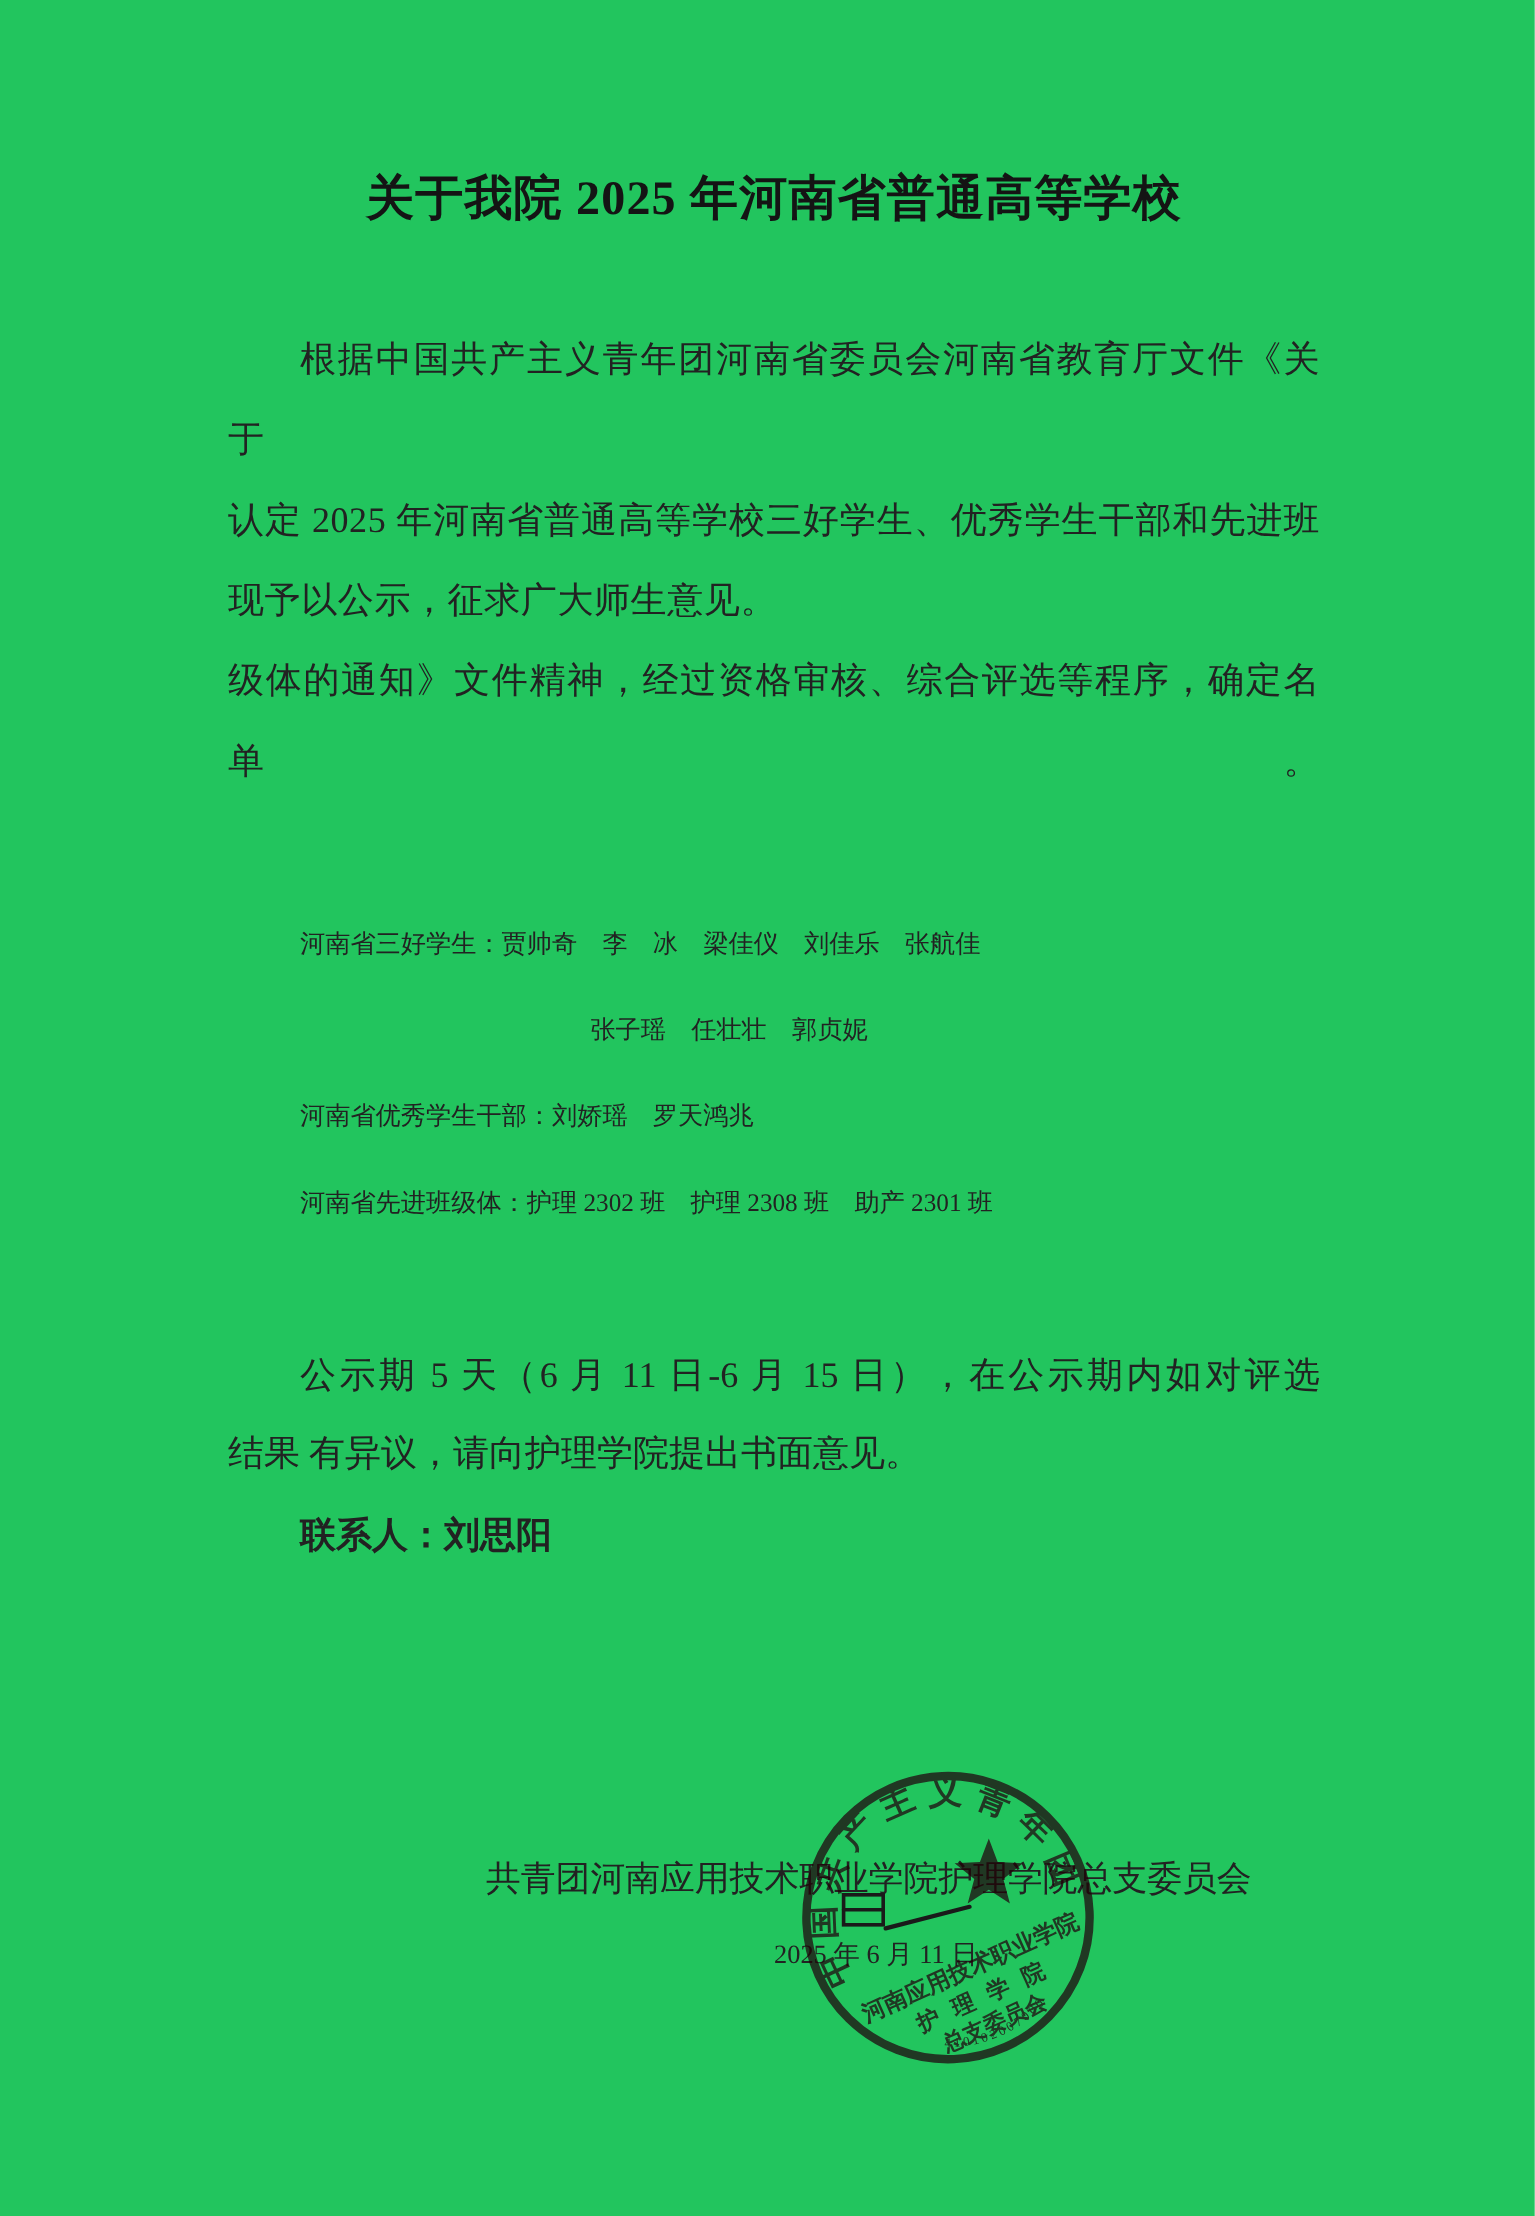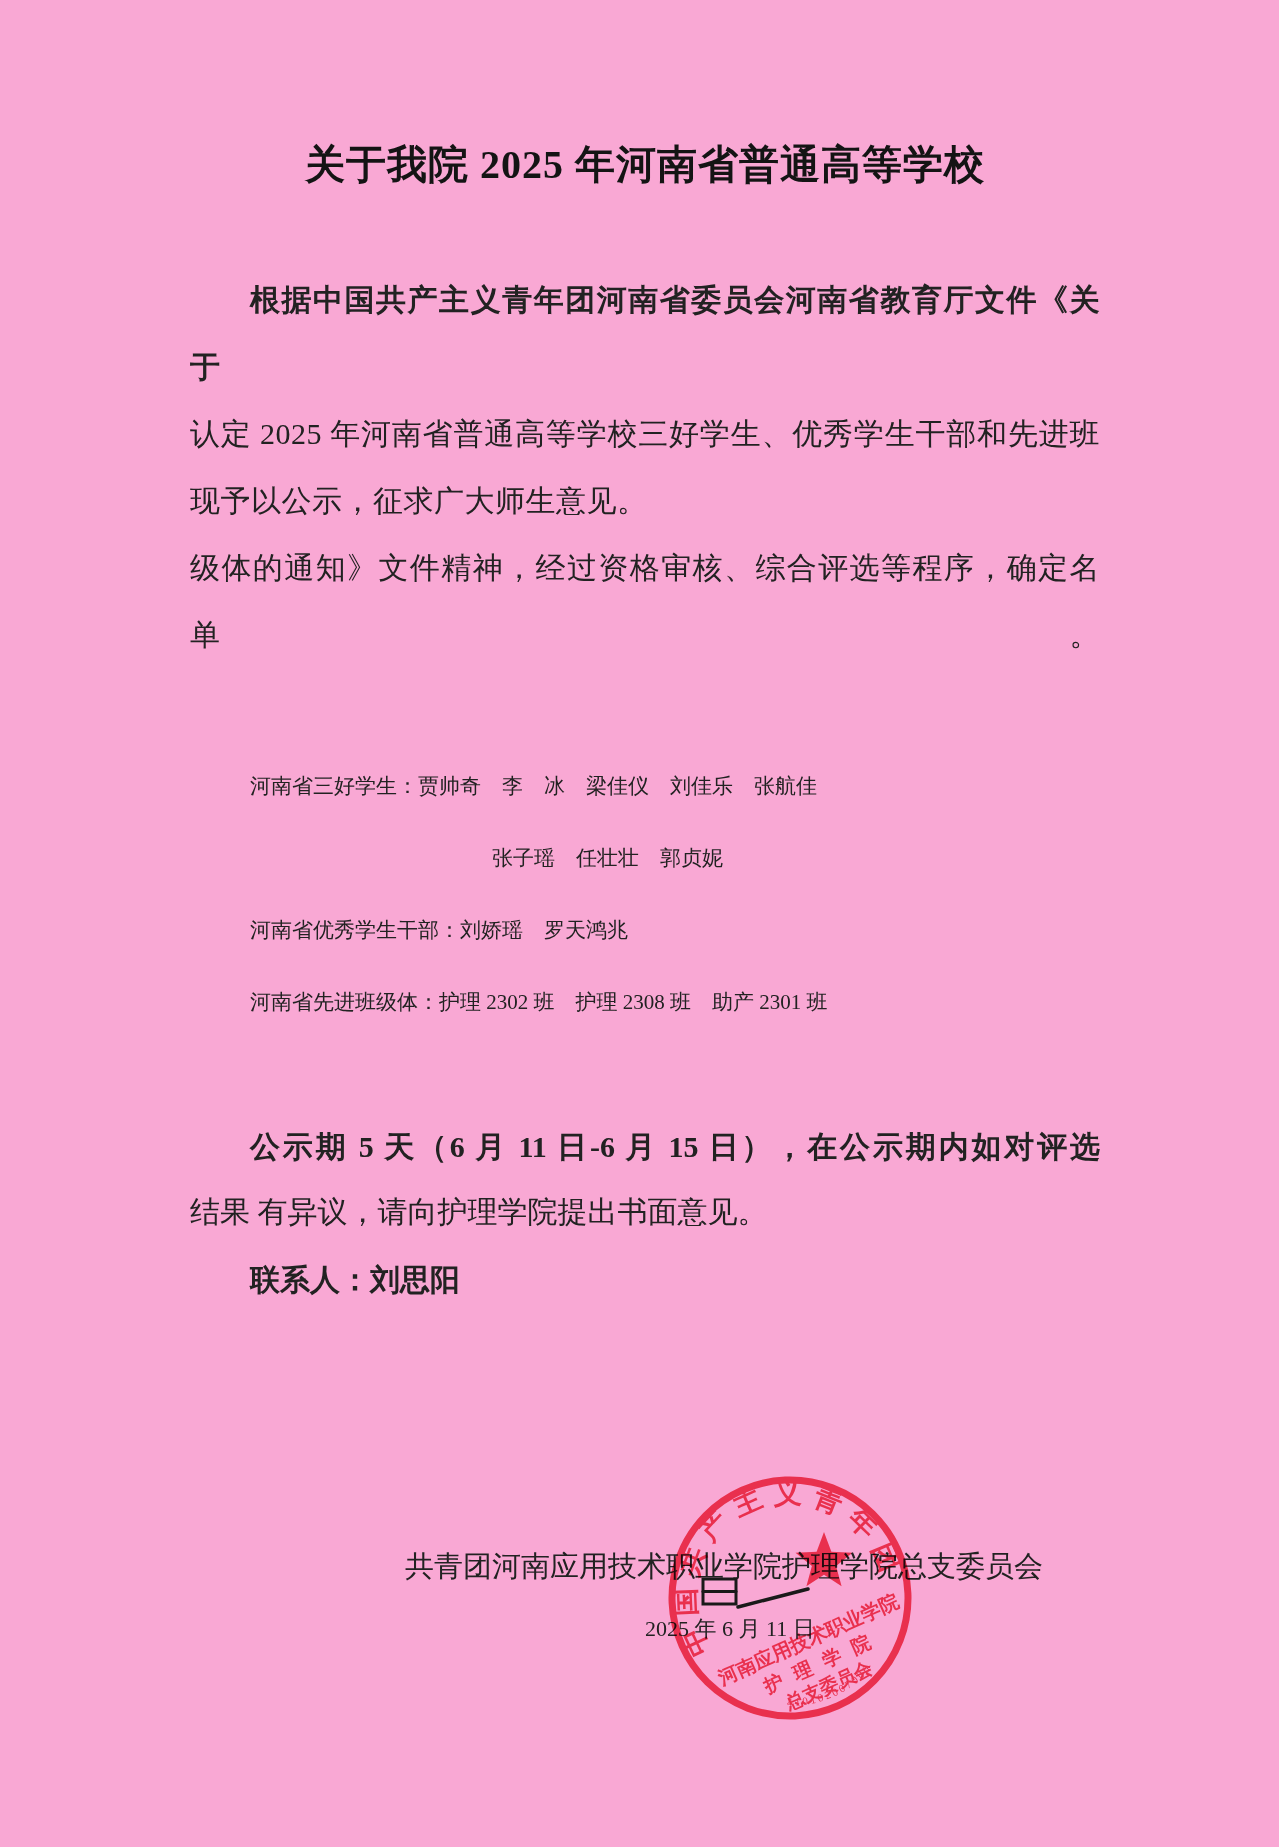--- a/index.html
+++ b/index.html
@@ -1,40 +1,40 @@
 <!DOCTYPE html>
 <html><head>
 <meta charset="utf-8">
 <style>
   html,body { margin:0; padding:0; background:#e8e8e8; }
   .page {
     position:relative;
     width:1279px; height:1847px;
     margin:0 auto;
-    background:#f9a8d4;
+    background:#22c55e;
     overflow:hidden;
     font-family:"Liberation Serif","DejaVu Serif",serif;
     color:#222222;
   }
   .content { padding:0 179px 0 190px; }
 
   .doc-title {
     margin-top:130px;
     text-align:center;
     font-weight:bold;
     font-size:40px;
     line-height:70px;
     color:#141414;
     letter-spacing:1px;
   }
 
   .intro { margin-top:66px; font-size:30px; line-height:67px; letter-spacing:0.5px; }
   .line { display:block; }
   .jline { text-align:justify; text-align-last:justify; }
-  .indent { text-indent:60px;font-weight:bold; }
+  .indent { text-indent:60px; }
 
   .awards { margin-top:82px; font-size:21px; line-height:72px; }
   .award-row .award-label { text-indent:60px; display:inline-block; }
   .cont-line { margin-left:302px; }
 
   .notice { margin-top:76px; font-size:30px; line-height:65px; }
 
   .contacts { margin-top:4px; font-size:30px; line-height:63px;font-weight:bold; }
   .contacts .line { text-indent:60px; }
 

